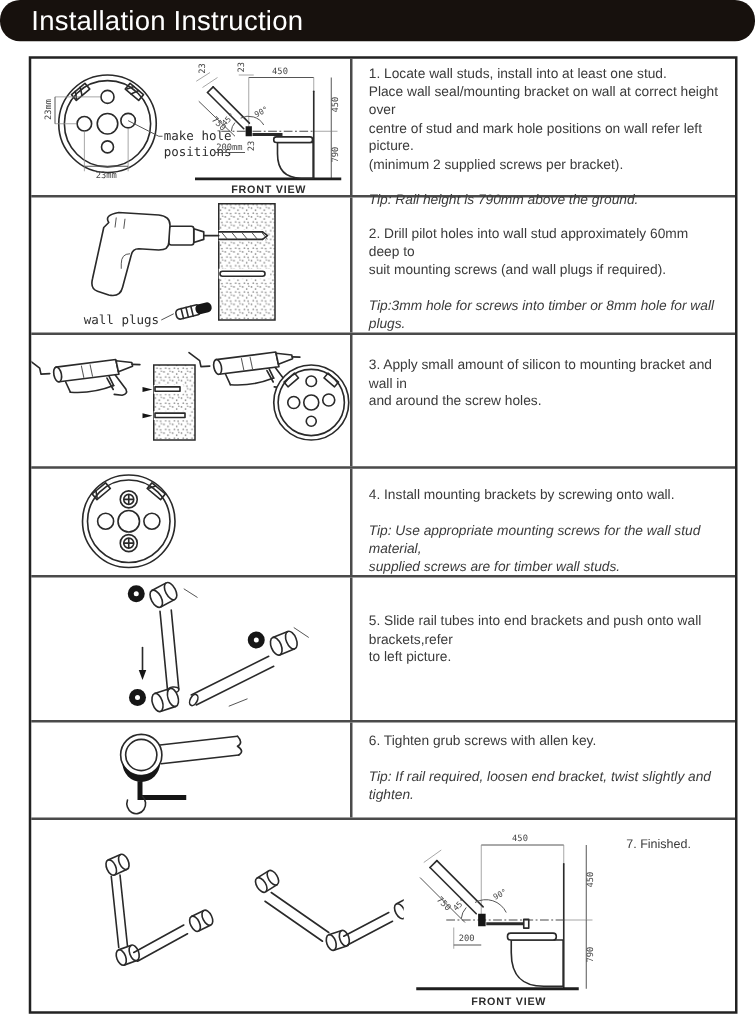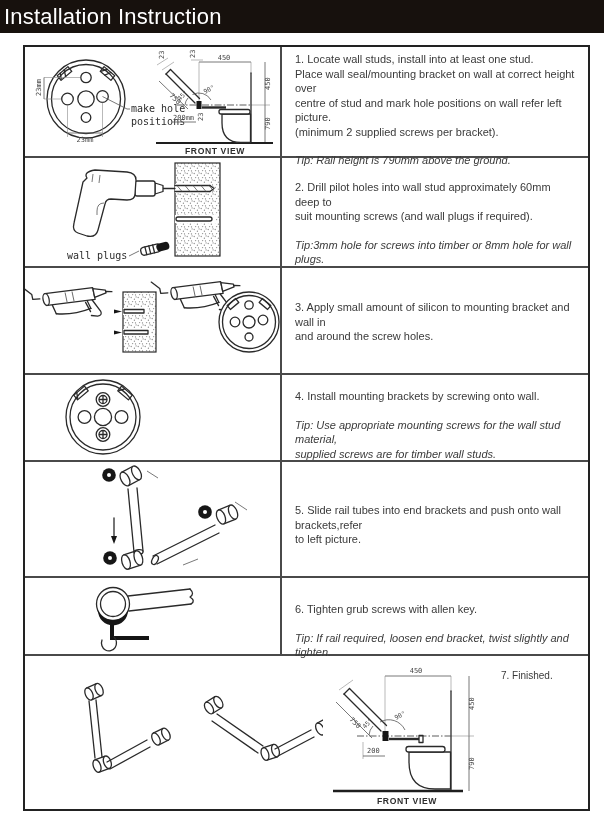--- a/index.html
+++ b/index.html
@@ -1,20 +1,20 @@
 <!DOCTYPE html>
 <html><head>
 <meta charset="utf-8">
 <style>
   html,body{margin:0;padding:0;background:#ffffff;}
   .page{position:relative;width:604px;height:821px;background:#fff;overflow:hidden;
         font-family:"Liberation Sans",sans-serif;}
   .header{position:absolute;left:0;top:0;width:604px;height:33px;background:#17110d;
-          color:#fff;display:flex;align-items:center;box-sizing:border-box;padding-left:4px;
-          font-size:22px;letter-spacing:0.2px;}
+          color:#fff;display:flex;align-items:center;box-sizing:border-box;padding-left:25px;
+          font-size:22px;letter-spacing:0.2px;border-radius:16px;}
   .table{position:absolute;left:23px;top:45px;width:567px;height:766px;box-sizing:border-box;
          border:2px solid #222;display:flex;flex-direction:column;}
   .row{display:flex;box-sizing:border-box;border-bottom:2px solid #4a4a4a;}
   .row:last-child{border-bottom:none;flex:1;}
   .cell-diagram{width:257px;box-sizing:border-box;border-right:2px solid #4a4a4a;
                 display:flex;align-items:flex-start;justify-content:flex-start;overflow:hidden;}
   .cell-text{flex:1;box-sizing:border-box;padding:0 10px 0 13px;color:#3a3a3a;
              font-size:11px;line-height:1.32;}
   .step-text{white-space:pre-line;}
   .step-tip{white-space:pre-line;margin-top:14px;font-style:italic;}
@@ -255,21 +255,21 @@
             <circle class="s" cx="224" cy="69" r="4"></circle>
             <g class="s" transform="translate(208,36) rotate(-40)">
                 <rect x="-5.5" y="-2.5" width="11" height="5"></rect>
               </g>
             <g class="s" transform="translate(240,36) rotate(40)">
                 <rect x="-5.5" y="-2.5" width="11" height="5"></rect>
               </g>
           </g>
         </svg>
       </div>
-      <div class="cell-text" style="padding-top:32px">
+      <div class="cell-text" style="padding-top:17px">
         <div class="step-text">3. Apply small amount of silicon to mounting bracket and wall in
 and around the screw holes.</div>
         <div class="step-tip"></div>
       </div>
     </div>
 
     <div class="row" style="height:87px">
       <div class="cell-diagram">
         <svg width="255" height="85" viewBox="0 0 255 85">
           <g>
@@ -353,21 +353,21 @@
                 <line x1="0" y1="7.5" x2="13" y2="7.5"></line>
             </g>
             <line class="thin" x1="210" y1="40" x2="222" y2="48" stroke-width="1.1"></line>
             <line class="s" x1="190" y1="63" x2="128" y2="94"></line>
             <line class="s" x1="194" y1="71" x2="132" y2="102"></line>
             <ellipse class="s" cx="130" cy="98" rx="2.8" ry="4.8" transform="rotate(27 130 98)"></ellipse>
             <line class="thin" x1="158" y1="103" x2="173" y2="97" stroke-width="1.1"></line>
           </g>
         </svg>
       </div>
-      <div class="cell-text" style="padding-top:41px">
+      <div class="cell-text" style="padding-top:28px">
         <div class="step-text">5. Slide rail tubes into end brackets and push onto wall brackets,refer
 to left picture.</div>
       </div>
     </div>
 
     <div class="row" style="height:78px">
       <div class="cell-diagram">
         <svg width="255" height="76" viewBox="0 0 255 76">
           <g>
             <circle class="sf" cx="88" cy="26" r="16.5" stroke-width="1.5"></circle>
@@ -376,21 +376,21 @@
             <line class="s" x1="103" y1="18" x2="165" y2="11" stroke-width="1"></line>
             <line class="s" x1="104" y1="33" x2="166" y2="26" stroke-width="1"></line>
             <path class="s" d="M 165,11 q 5,5 0,8 q 6,4 1,7" stroke-width="0.9"></path>
           </g>
           <g>
             <polyline points="87,47 87,60 124,60" fill="none" stroke="#141414" stroke-width="4"></polyline>
             <path class="s" d="M 77,62 a 7.5 8 0 1 0 12,-3" stroke-width="1"></path>
           </g>
         </svg>
       </div>
-      <div class="cell-text" style="padding-top:24px">
+      <div class="cell-text" style="padding-top:8px">
         <div class="step-text">6. Tighten grub screws with allen key.</div>
         <div class="step-tip">Tip: If rail required, loosen end bracket, twist slightly and tighten.</div>
       </div>
     </div>
 
     <div class="row row7">
       <svg width="290" height="152" viewBox="0 0 290 152" style="margin:10px 0 0 8px">
 
         <g transform="translate(34,22)">
           <g class="sf" transform="translate(22,6) rotate(-24)">

